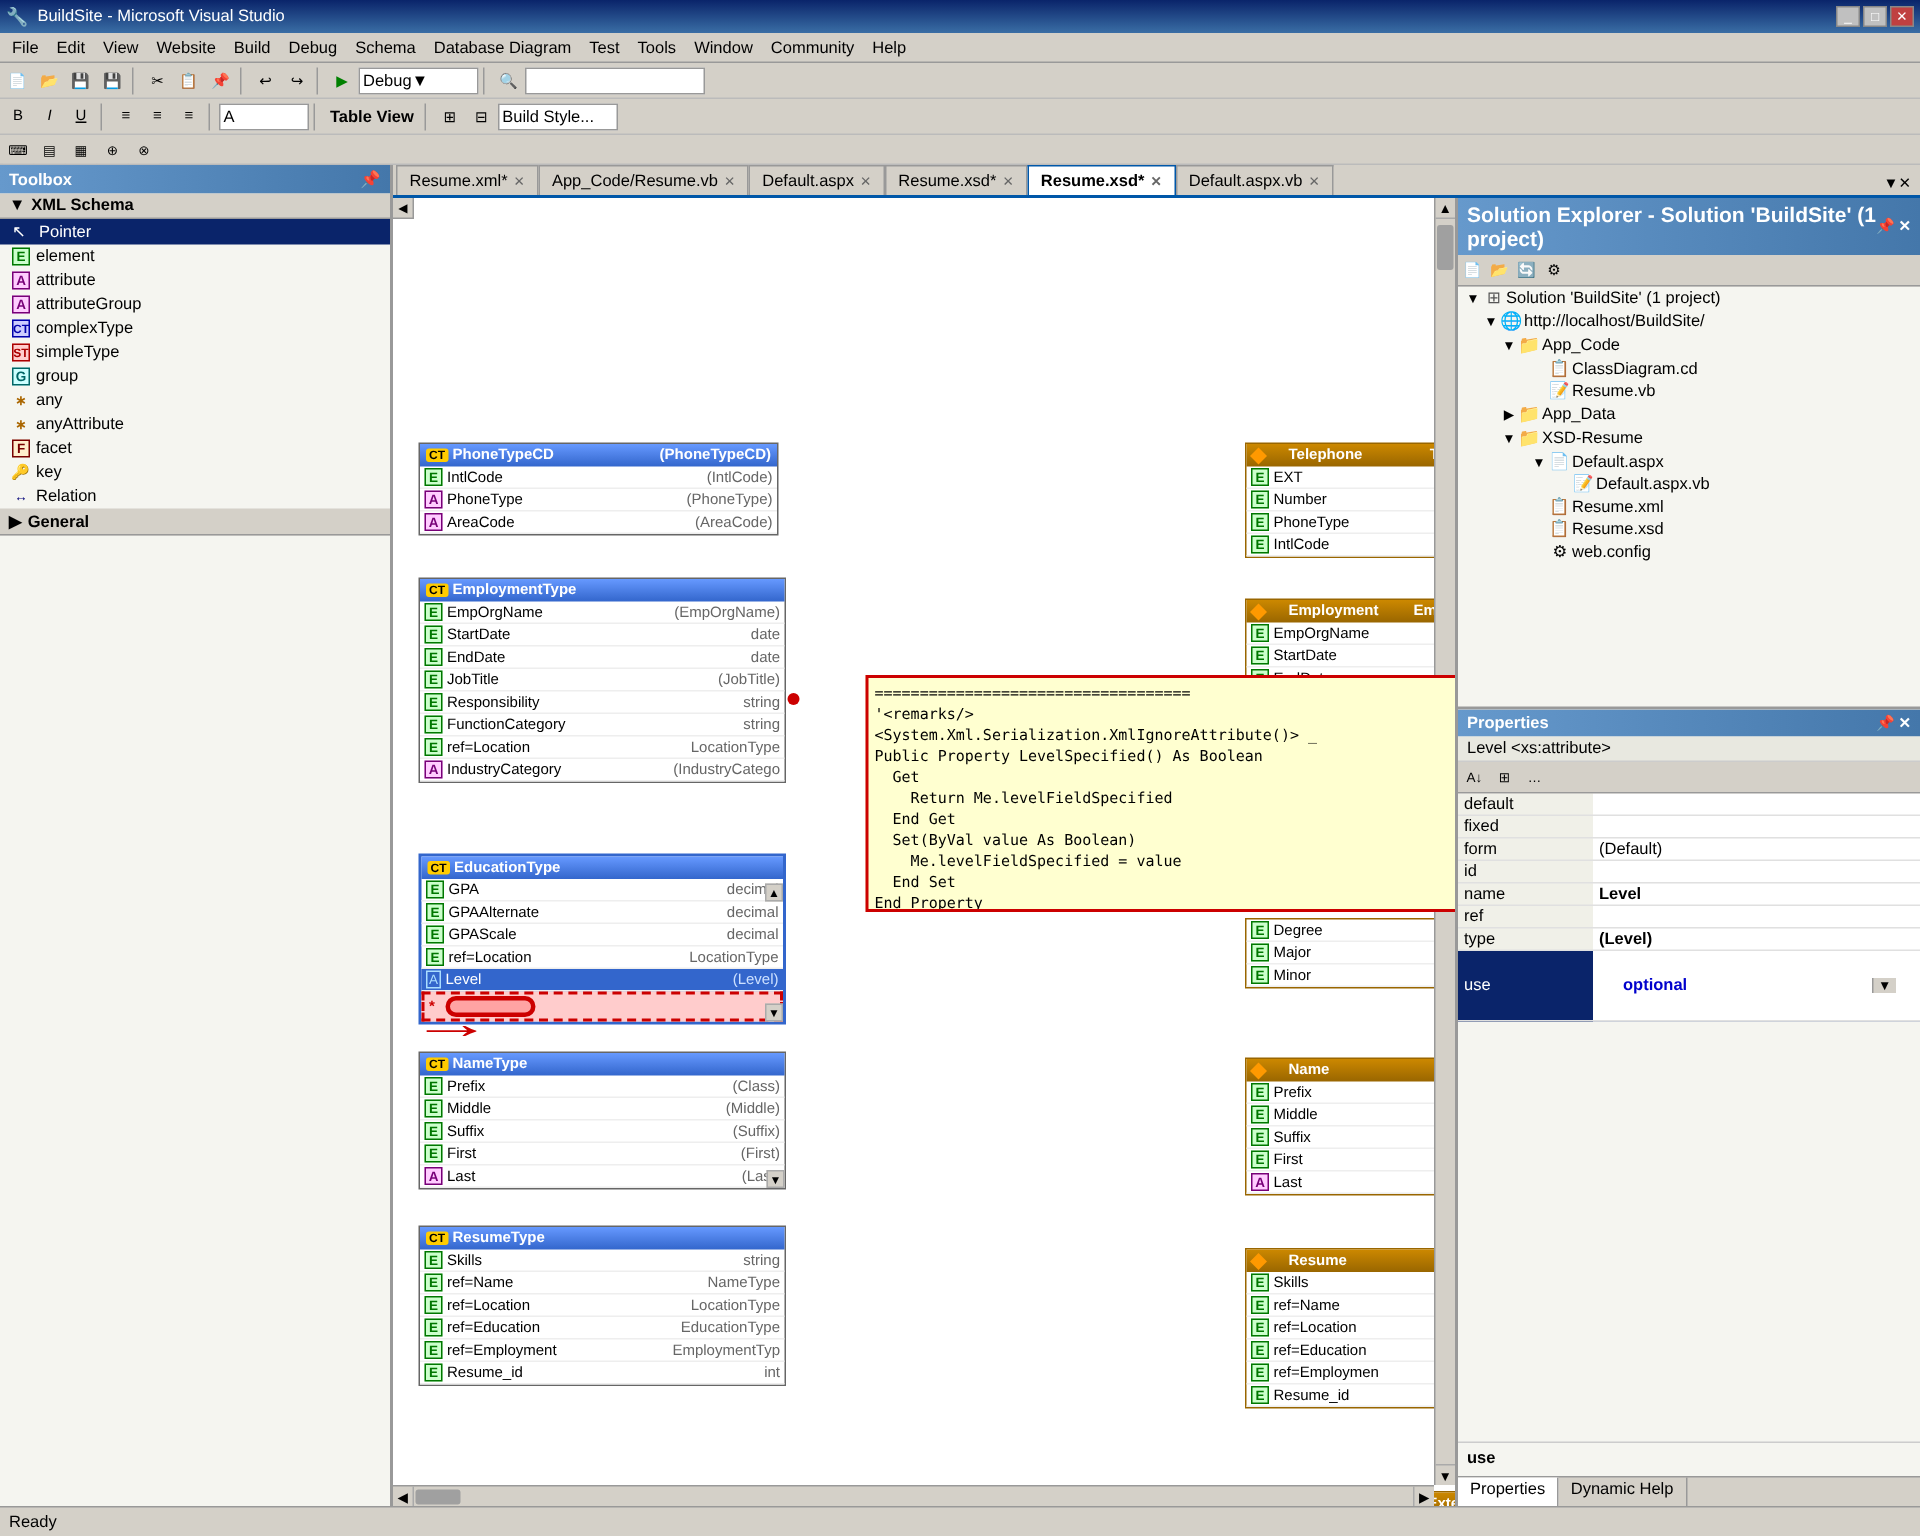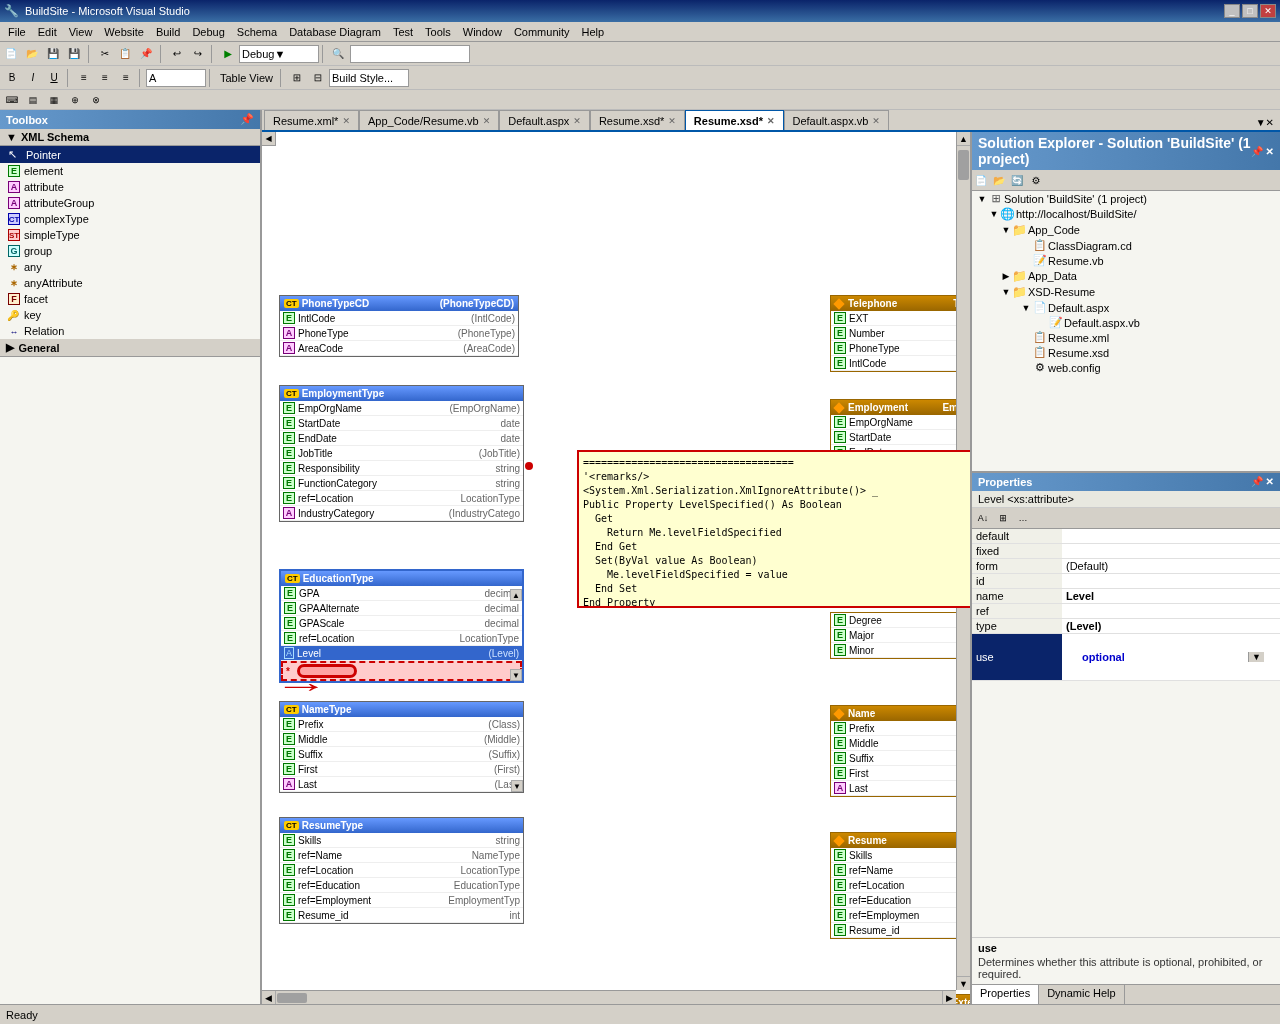--- a/index.html
+++ b/index.html
@@ -290,21 +290,21 @@
     }
     .rb-tab.active { background: white; }
     .right-table-header {
       background: linear-gradient(to bottom, #cc8800, #996600);
       color: white;
       padding: 2px 4px;
       font-weight: bold;
       font-size: 10px;
       display: flex;
       align-items: center;
-      gap: 3px;
+      gap: 14px;
     }
     .right-table-row {
       display: flex;
       align-items: center;
       padding: 1px 3px;
       border-bottom: 1px solid #eee;
       gap: 3px;
     }
 
     
@@ -382,21 +382,21 @@
   <div class="tb-btn">
       <u>U</u>
     </div>
   <div class="tb-sep"></div>
   <div class="tb-btn">≡</div>
   <div class="tb-btn">≡</div>
   <div class="tb-btn">≡</div>
   <div class="tb-sep"></div>
   <div class="tb-dropdown" style="width:30px;">A</div>
   <div class="tb-sep"></div>
-  <span style="font-size:11px;padding:0 4px;">Table View</span>
+  <span style="font-size:11px;padding:0 4px;font-weight:bold;">Table View</span>
   <div class="tb-sep"></div>
   <div class="tb-btn">⊞</div>
   <div class="tb-btn">⊟</div>
   <div class="tb-dropdown" style="width:80px;">Build Style...</div>
 </div>
 
 <div class="toolbar-row" style="height:20px;">
   <div class="tb-btn" style="font-size:9px;">⌨</div>
   <div class="tb-btn" style="font-size:9px;">▤</div>
   <div class="tb-btn" style="font-size:9px;">▦</div>
@@ -1041,21 +1041,20 @@
                   </div>
                 </td>
               </tr>
             </tbody>
               </table>
 
           </div>
 
           <div id="props-desc">
             <div class="desc-title">use</div>
-            <div class="desc-text">Determines whether this attribute is optional, prohibited, or required.</div>
           </div>
 
           <div style="display:flex;background:#d4d0c8;border-top:1px solid #999;height:20px;">
             <div class="rb-tab active">
               <span>Properties</span>
             </div>
             <div class="rb-tab">
               <span>Dynamic Help</span>
             </div>
           </div>

